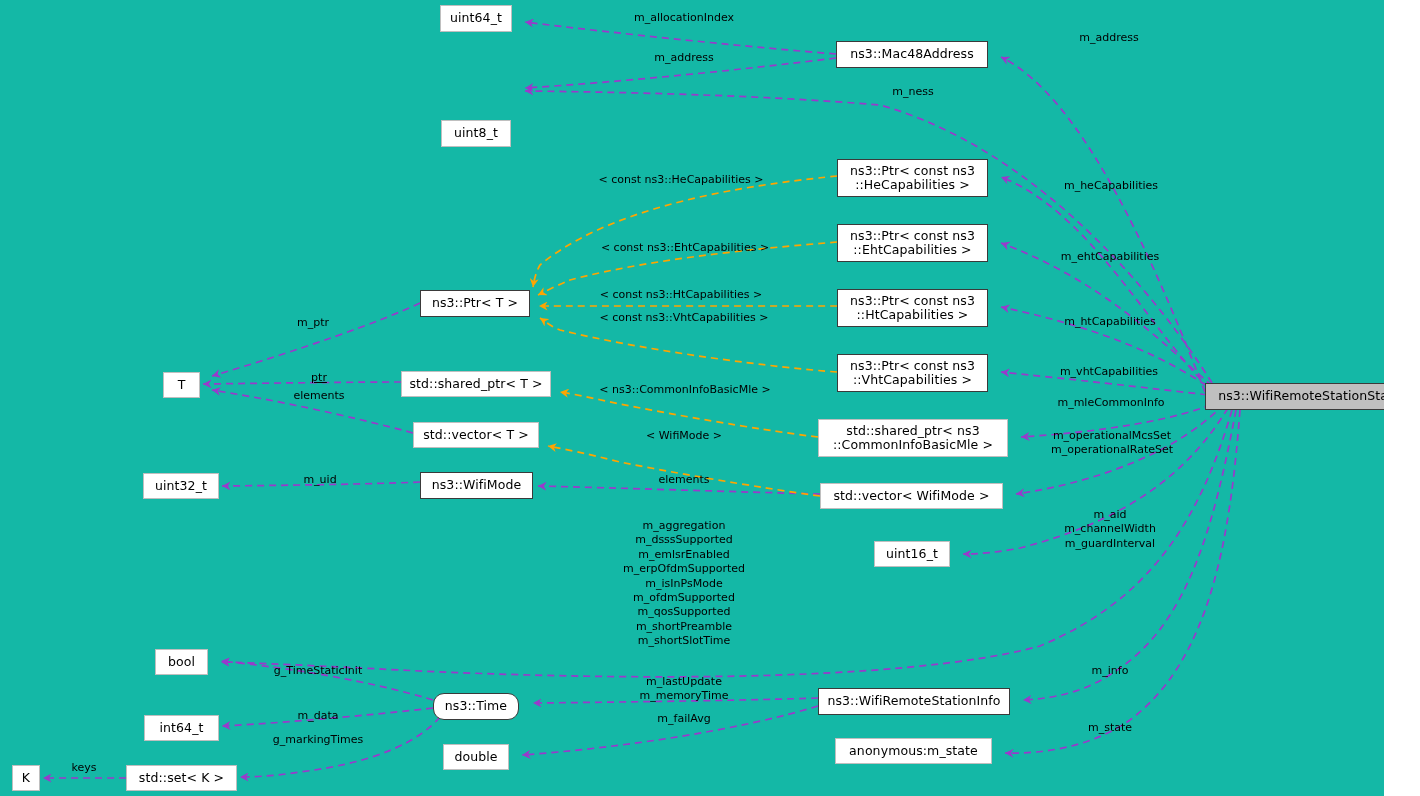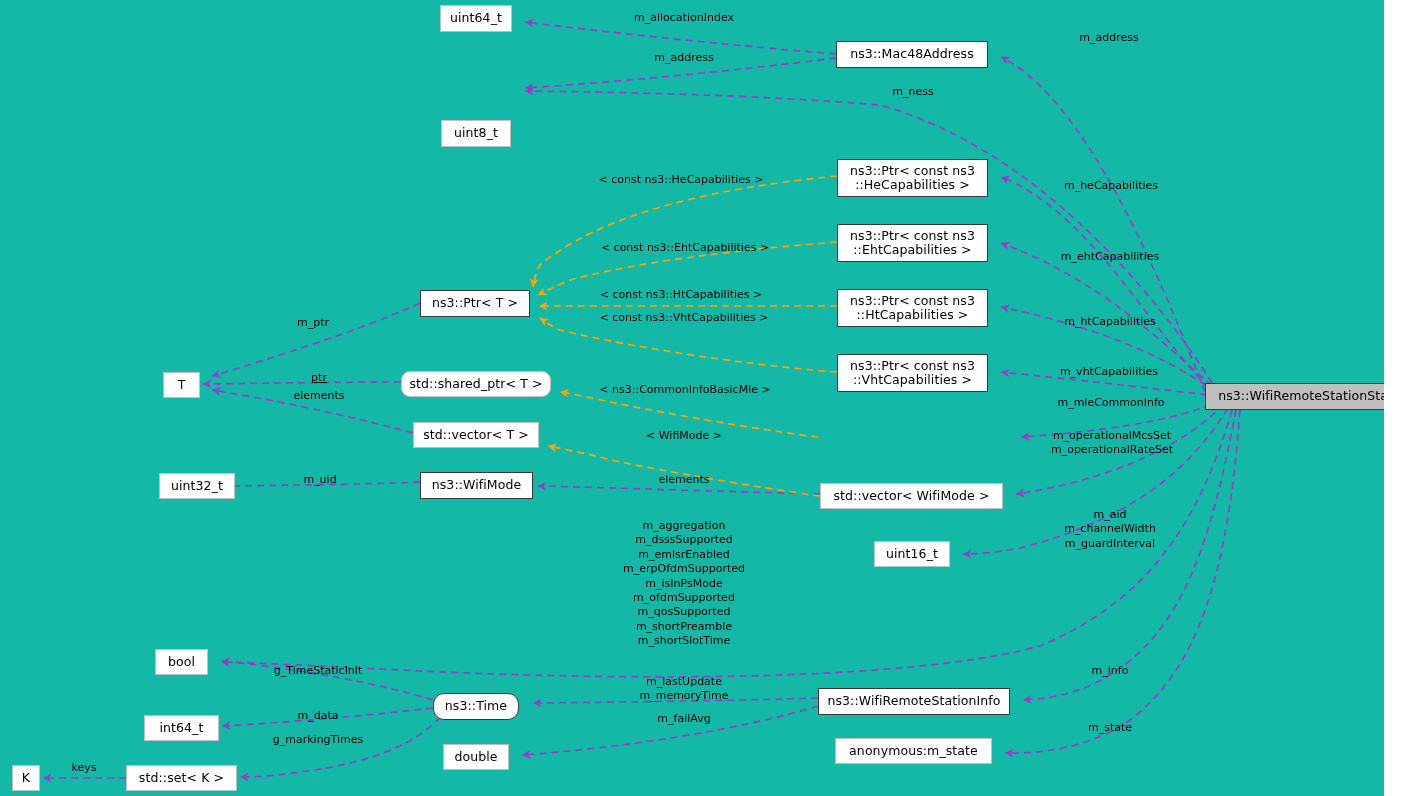--- a/index.html
+++ b/index.html
@@ -72,24 +72,26 @@
   <div class="node thick" style="left:837px;top:159px;width:151px;height:38px;">ns3::Ptr&lt; const ns3
 ::HeCapabilities &gt;</div>
   <div class="node thick" style="left:837px;top:224px;width:151px;height:38px;">ns3::Ptr&lt; const ns3
 ::EhtCapabilities &gt;</div>
   <div class="node thick" style="left:420px;top:290px;width:110px;height:27px;">ns3::Ptr&lt; T &gt;</div>
   <div class="node thick" style="left:837px;top:289px;width:151px;height:38px;">ns3::Ptr&lt; const ns3
 ::HtCapabilities &gt;</div>
   <div class="node thick" style="left:837px;top:354px;width:151px;height:38px;">ns3::Ptr&lt; const ns3
 ::VhtCapabilities &gt;</div>
   <div class="node thin" style="left:163px;top:372px;width:37px;height:26px;">T</div>
-  <div class="node thin" style="left:401px;top:371px;width:150px;height:26px;border-radius:9px;">std::shared_ptr&lt; T &gt;</div>
+  <div class="node thin" style="left:401px;top:371px;width:150px;height:26px;">std::shared_ptr&lt; T &gt;</div>
   <div class="node current" style="left:1205px;top:383px;width:209px;height:27px;">ns3::WifiRemoteStationState</div>
+  <div class="node thin" style="left:818px;top:419px;width:190px;height:38px;">std::shared_ptr&lt; ns3
+::CommonInfoBasicMle &gt;</div>
   <div class="node thin" style="left:413px;top:422px;width:126px;height:26px;">std::vector&lt; T &gt;</div>
-  <div class="node thin" style="left:159px;top:473px;width:76px;height:26px;">uint32_t</div>
+  <div class="node thin" style="left:143px;top:473px;width:76px;height:26px;">uint32_t</div>
   <div class="node thick" style="left:420px;top:472px;width:113px;height:27px;">ns3::WifiMode</div>
   <div class="node thin" style="left:820px;top:483px;width:183px;height:26px;">std::vector&lt; WifiMode &gt;</div>
   <div class="node thin" style="left:874px;top:541px;width:76px;height:26px;">uint16_t</div>
   <div class="node thin" style="left:155px;top:649px;width:53px;height:26px;">bool</div>
   <div class="node thick" style="left:433px;top:693px;width:86px;height:27px;border-radius:11px;">ns3::Time</div>
   <div class="node thick" style="left:818px;top:688px;width:192px;height:27px;">ns3::WifiRemoteStationInfo</div>
   <div class="node thin" style="left:144px;top:715px;width:75px;height:26px;">int64_t</div>
   <div class="node thin" style="left:443px;top:744px;width:66px;height:26px;">double</div>
   <div class="node thin" style="left:835px;top:738px;width:157px;height:26px;">anonymous:m_state</div>
   <div class="node thin" style="left:12px;top:765px;width:28px;height:26px;">K</div>

